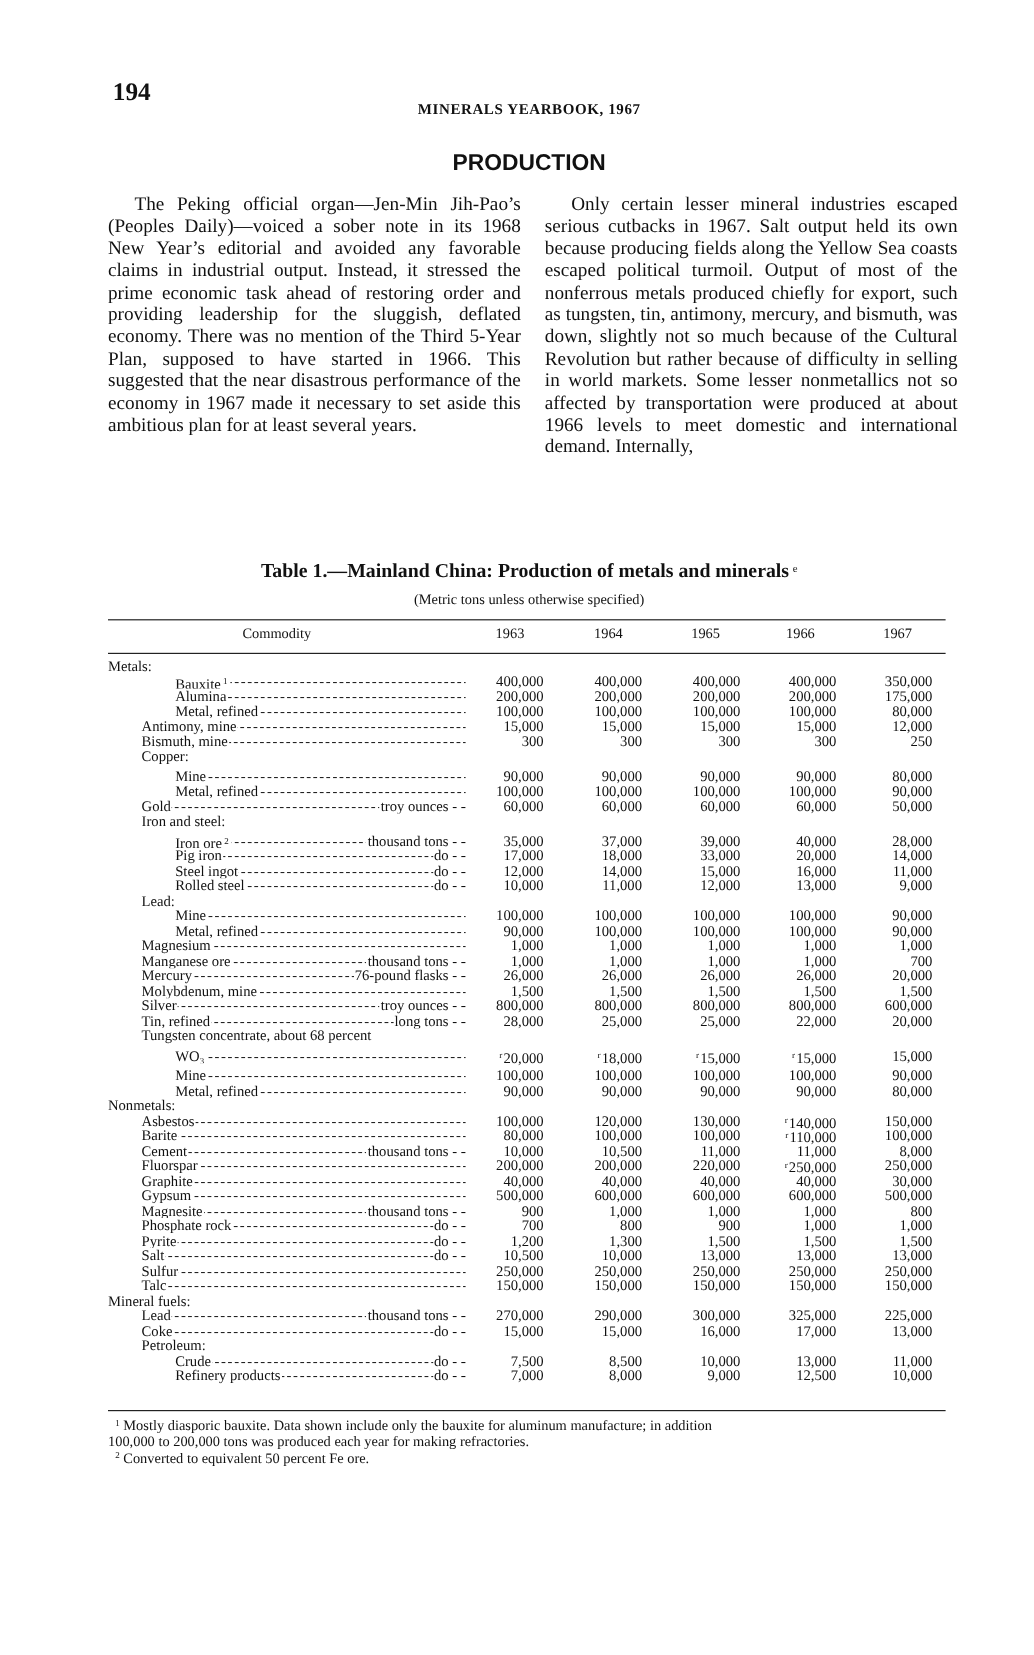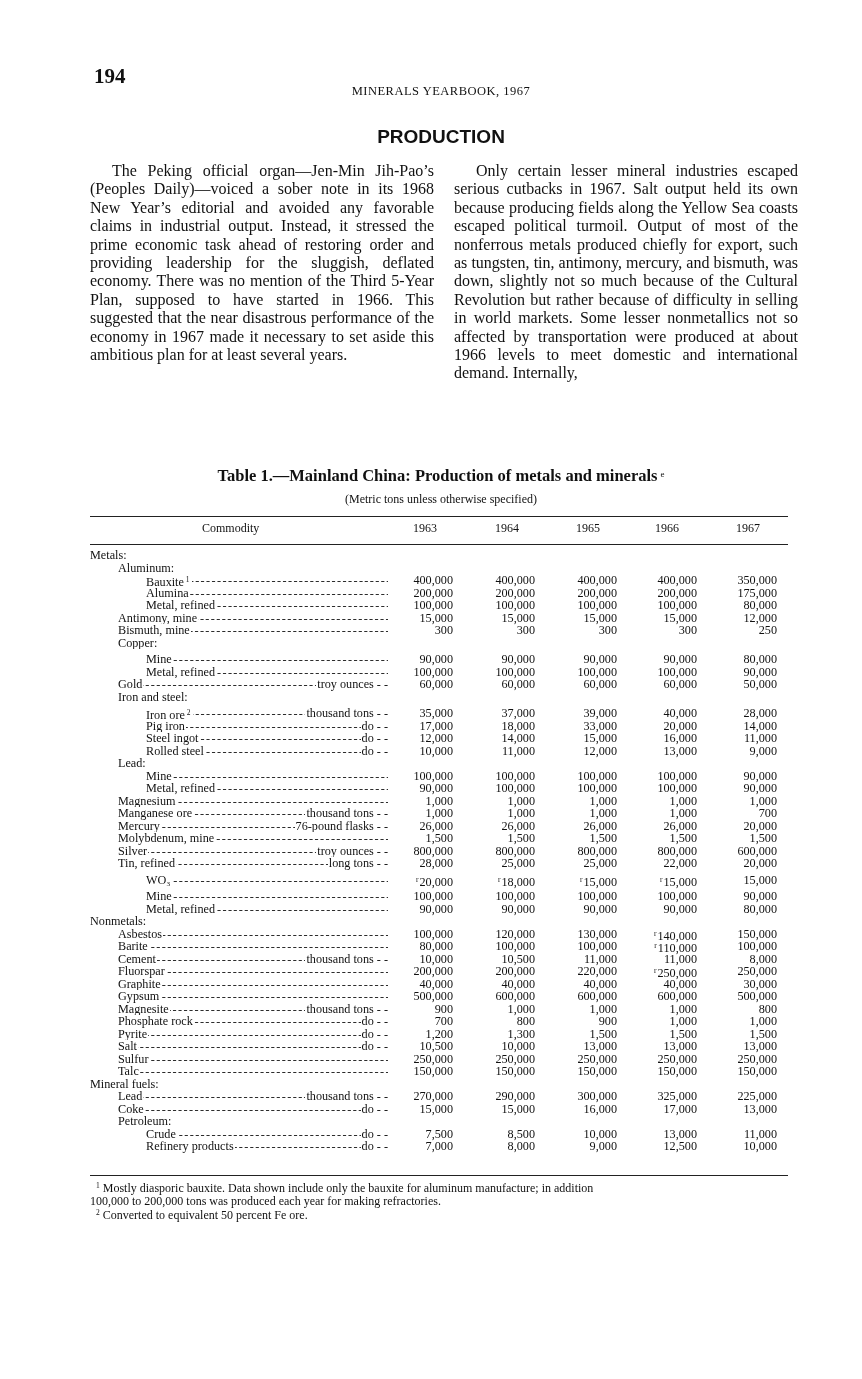--- a/index.html
+++ b/index.html
@@ -1,18 +1,18 @@
 <!DOCTYPE html>
 <html><head>
 <meta charset="utf-8">
 <style>
   html, body { margin: 0; padding: 0; background: #ffffff; }
   body { width: 862px; height: 1379px; position: relative; overflow: hidden; color: #111; }
   .page-num { position: absolute; left: 94px; top: 64px; font-family: "Liberation Serif", serif; font-weight: bold; font-size: 21px; text-align: center; }
-  .running-head { position: absolute; left: 0; width: 862px; top: 84px; text-align: center; font-family: "Liberation Serif", serif; font-weight: normal; font-size: 12.5px; letter-spacing: 0.5px; padding-left: 20px; box-sizing: border-box; }
+  .running-head { position: absolute; left: 0; width: 862px; top: 84px; text-align: center; font-family: "Liberation Serif", serif; font-weight: bold; font-size: 12.5px; letter-spacing: 0.5px; padding-left: 20px; box-sizing: border-box; }
   .section-title { position: absolute; left: 0; width: 862px; top: 126px; text-align: center; font-family: "Liberation Sans", sans-serif; font-weight: bold; font-size: 19px; padding-left: 20px; box-sizing: border-box; }
   .col { position: absolute; top: 162px; width: 344px; font-family: "Liberation Serif", serif; font-size: 16px; line-height: 18.4px; text-align: justify; }
   .col.left { left: 90px; }
   .col.right { left: 454px; }
   .col p { margin: 0; text-indent: 22px; }
   .tbl-title { position: absolute; left: 0; width: 862px; top: 466px; text-align: center; font-family: "Liberation Serif", serif; font-weight: bold; font-size: 16.5px; padding-left: 20px; box-sizing: border-box; }
   .tbl-title sup { font-size: 9px; font-weight: normal; vertical-align: 4px; margin-left: 3px; }
   .tbl-sub { position: absolute; left: 0; width: 862px; top: 492px; text-align: center; font-family: "Liberation Serif", serif; font-size: 12px; padding-left: 20px; box-sizing: border-box; }
   .rule { position: absolute; left: 90px; width: 698px; border-top: 1.5px solid #222; }
   .hdr { position: absolute; top: 518px; left: 90px; width: 698px; height: 24px; font-family: "Liberation Serif", serif; font-size: 12px; }
@@ -57,23 +57,20 @@
   <span style="left:565px;">1966</span>
   <span style="left:646px;">1967</span>
 </div>
 <div class="rule" style="top:544px;"></div>
 
 <div class="tbl" id="tbl-body">
     <div class="row">
       <div class="lab-wrap" style="padding-left: 0px; width: 298px;"><span class="lefttxt">Metals:</span></div>
     </div>
     <div class="row">
-      <div class="lab-wrap" style="padding-left: 28px; width: 270px;"><span class="lefttxt">Aluminum:</span></div>
-    </div>
-    <div class="row">
       <div class="lab-wrap" style="padding-left: 56px; width: 242px;"><span class="lefttxt">Bauxite<sup> 1</sup></span><span class="fill" style="left: 56px;">------------------------------------------------------------</span><span class="unit" style="background: transparent;">&nbsp;</span></div>
       <span class="val v0"><span>400,000</span></span>
       <span class="val v1"><span>400,000</span></span>
       <span class="val v2"><span>400,000</span></span>
       <span class="val v3"><span>400,000</span></span>
       <span class="val v4"><span>350,000</span></span>
     </div>
     <div class="row">
       <div class="lab-wrap" style="padding-left: 56px; width: 242px;"><span class="lefttxt">Alumina</span><span class="fill" style="left: 56px;">------------------------------------------------------------</span><span class="unit" style="background: transparent;">&nbsp;</span></div>
       <span class="val v0"><span>200,000</span></span>
@@ -228,20 +225,23 @@
       <span class="val v4"><span>600,000</span></span>
     </div>
     <div class="row">
       <div class="lab-wrap" style="padding-left: 28px; width: 270px;"><span class="lefttxt">Tin, refined</span><span class="fill" style="left: 28px;">------------------------------------------------------------</span><span class="unit">long tons&nbsp;-&nbsp;-</span></div>
       <span class="val v0"><span>28,000</span></span>
       <span class="val v1"><span>25,000</span></span>
       <span class="val v2"><span>25,000</span></span>
       <span class="val v3"><span>22,000</span></span>
       <span class="val v4"><span>20,000</span></span>
     </div>
+    <div class="row">
+      <div class="lab-wrap" style="padding-left: 28px; width: 270px;"><span class="lefttxt">Tungsten concentrate, about 68 percent</span></div>
+    </div>
     <div class="row gap">
       <div class="lab-wrap" style="padding-left: 56px; width: 242px;"><span class="lefttxt">WO₃</span><span class="fill" style="left: 56px;">------------------------------------------------------------</span><span class="unit" style="background: transparent;">&nbsp;</span></div>
       <span class="val v0"><sup>r</sup><span>20,000</span></span>
       <span class="val v1"><sup>r</sup><span>18,000</span></span>
       <span class="val v2"><sup>r</sup><span>15,000</span></span>
       <span class="val v3"><sup>r</sup><span>15,000</span></span>
       <span class="val v4"><span>15,000</span></span>
     </div>
     <div class="row gap">
       <div class="lab-wrap" style="padding-left: 56px; width: 242px;"><span class="lefttxt">Mine</span><span class="fill" style="left: 56px;">------------------------------------------------------------</span><span class="unit" style="background: transparent;">&nbsp;</span></div>

